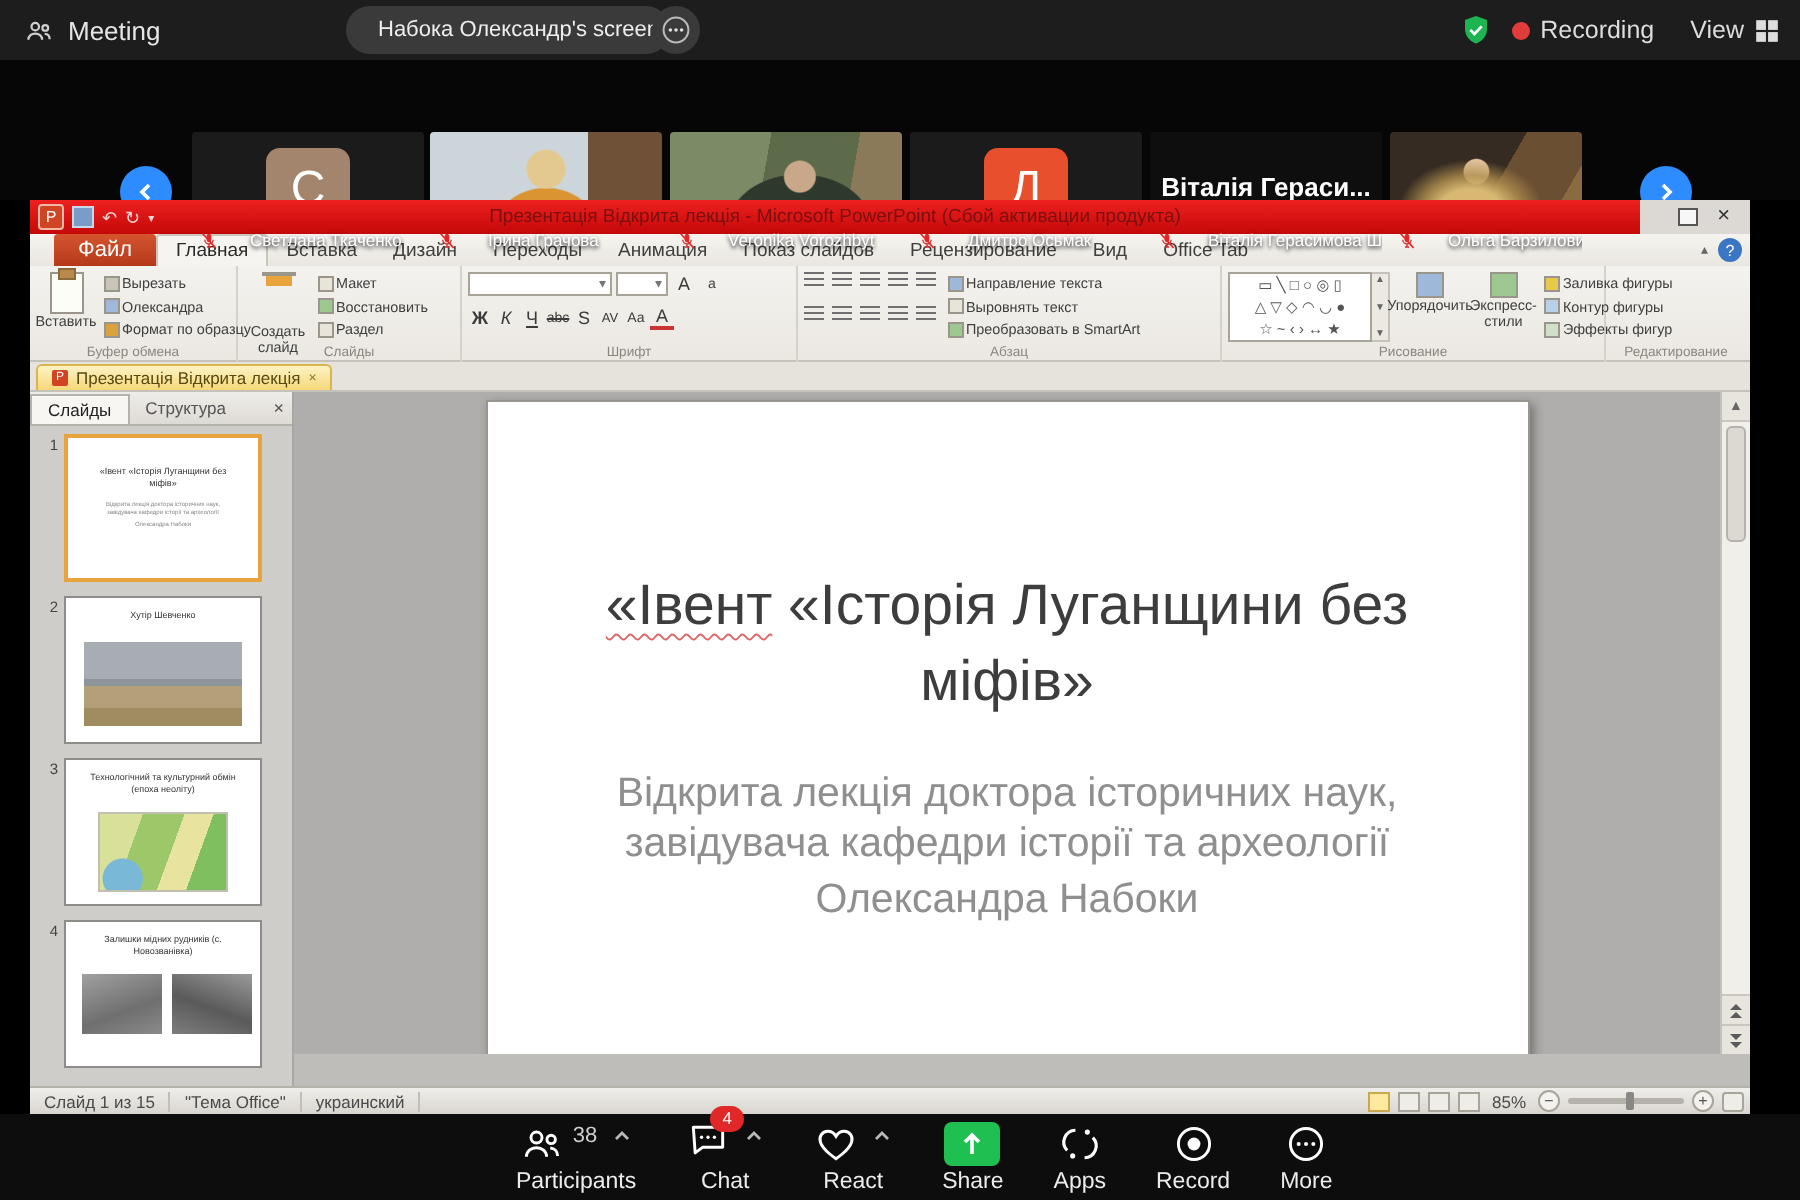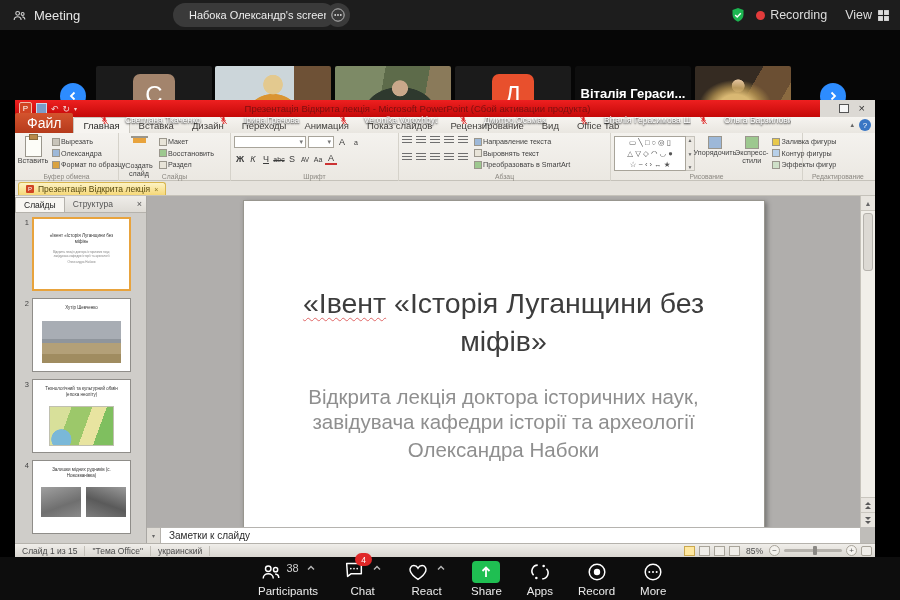--- a/index.html
+++ b/index.html
@@ -36,21 +36,21 @@
   .ttl{position:absolute;left:0;top:0;width:805px;height:17px;background:linear-gradient(#ee2020,#c40808);display:flex;align-items:center;}
   .qat{display:flex;align-items:center;gap:4px;margin-left:4px;color:#f4d3d3;font-size:9px;}
   .pplogo{width:11px;height:11px;background:#d04423;border-radius:2px;color:#fff;font-size:8px;display:flex;align-items:center;justify-content:center;border:1px solid #f0b9a8;}
   .floppy{width:9px;height:9px;background:#7a9cc8;border:1px solid #c8d8ea;}
   .ttl-text{position:absolute;left:0;right:0;text-align:center;font-size:9.5px;color:#7c0f0f;white-space:nowrap;}
   .wctrl{position:absolute;right:0;top:0;width:55px;height:17px;background:#dcd9d4;display:flex;align-items:center;justify-content:flex-end;gap:10px;padding-right:10px;box-sizing:border-box;color:#444;}
   .restore{width:8px;height:7px;border:1px solid #555;background:#f7f7f7;}
   .closex{font-size:11px;line-height:11px;color:#333;}
 
   .tabstrip{position:absolute;left:0;top:17px;width:860px;height:16px;background:linear-gradient(#f6f4f0,#e9e6e0);display:flex;align-items:flex-end;}
-  .ftab{background:linear-gradient(#d4542e,#b53a1b);color:#fff;font-size:14px;padding:2px 12px;margin-left:0;border-radius:2px 2px 0 0;}
+  .ftab{background:linear-gradient(#d4542e,#b53a1b);color:#fff;font-size:11px;padding:2px 12px;margin-left:12px;border-radius:2px 2px 0 0;}
   .rtab{font-size:9.5px;padding:2px 9px;color:#413f3c;}
   .rtab.active{background:#f6f4f0;border:1px solid #c9c6be;border-bottom:none;border-radius:2px 2px 0 0;color:#2b2a28;}
   .tabstrip-right{position:absolute;right:4px;top:2px;display:flex;align-items:center;gap:5px;}
   .helpq{width:12px;height:12px;border-radius:50%;background:#3a76c4;color:#fff;font-size:8px;display:flex;align-items:center;justify-content:center;}
   .collapse{font-size:7px;color:#666;}
 
   .ribbon{position:absolute;left:0;top:33px;width:860px;height:48px;background:linear-gradient(#f4f2ee,#ebe8e2);border-bottom:1px solid #c5c2ba;display:flex;box-sizing:border-box;}
   .rgroup{position:relative;border-right:1px solid #d5d2ca;box-sizing:border-box;height:48px;padding:3px 3px 10px 3px;}
   .rglabel{position:absolute;bottom:1px;left:0;right:0;text-align:center;font-size:6.8px;color:#8a8780;}
   .bigbtn{display:flex;flex-direction:column;align-items:center;justify-content:flex-start;width:44px;font-size:7.2px;color:#3f3f3f;text-align:center;line-height:1.15;}
@@ -505,24 +505,20 @@
           <span class="tri-u"></span>
           <span class="tri-u"></span>
         </div>
       <div class="bb">
           <span class="tri-d"></span>
           <span class="tri-d"></span>
         </div>
     </div>
   </div>
 
-  <div class="notes">
-    <span class="splitter">▾</span>
-    <span class="notes-text">Заметки к слайду</span>
-  </div>
 
   <div class="statusbar">
     <span class="seg">Слайд 1 из 15</span>
     <span class="seg">"Тема Office"</span>
     <span class="seg">украинский</span>
     <span class="sb-right">
       <span class="vwic sel"></span>
       <span class="vwic"></span>
       <span class="vwic"></span>
       <span class="vwic"></span>

